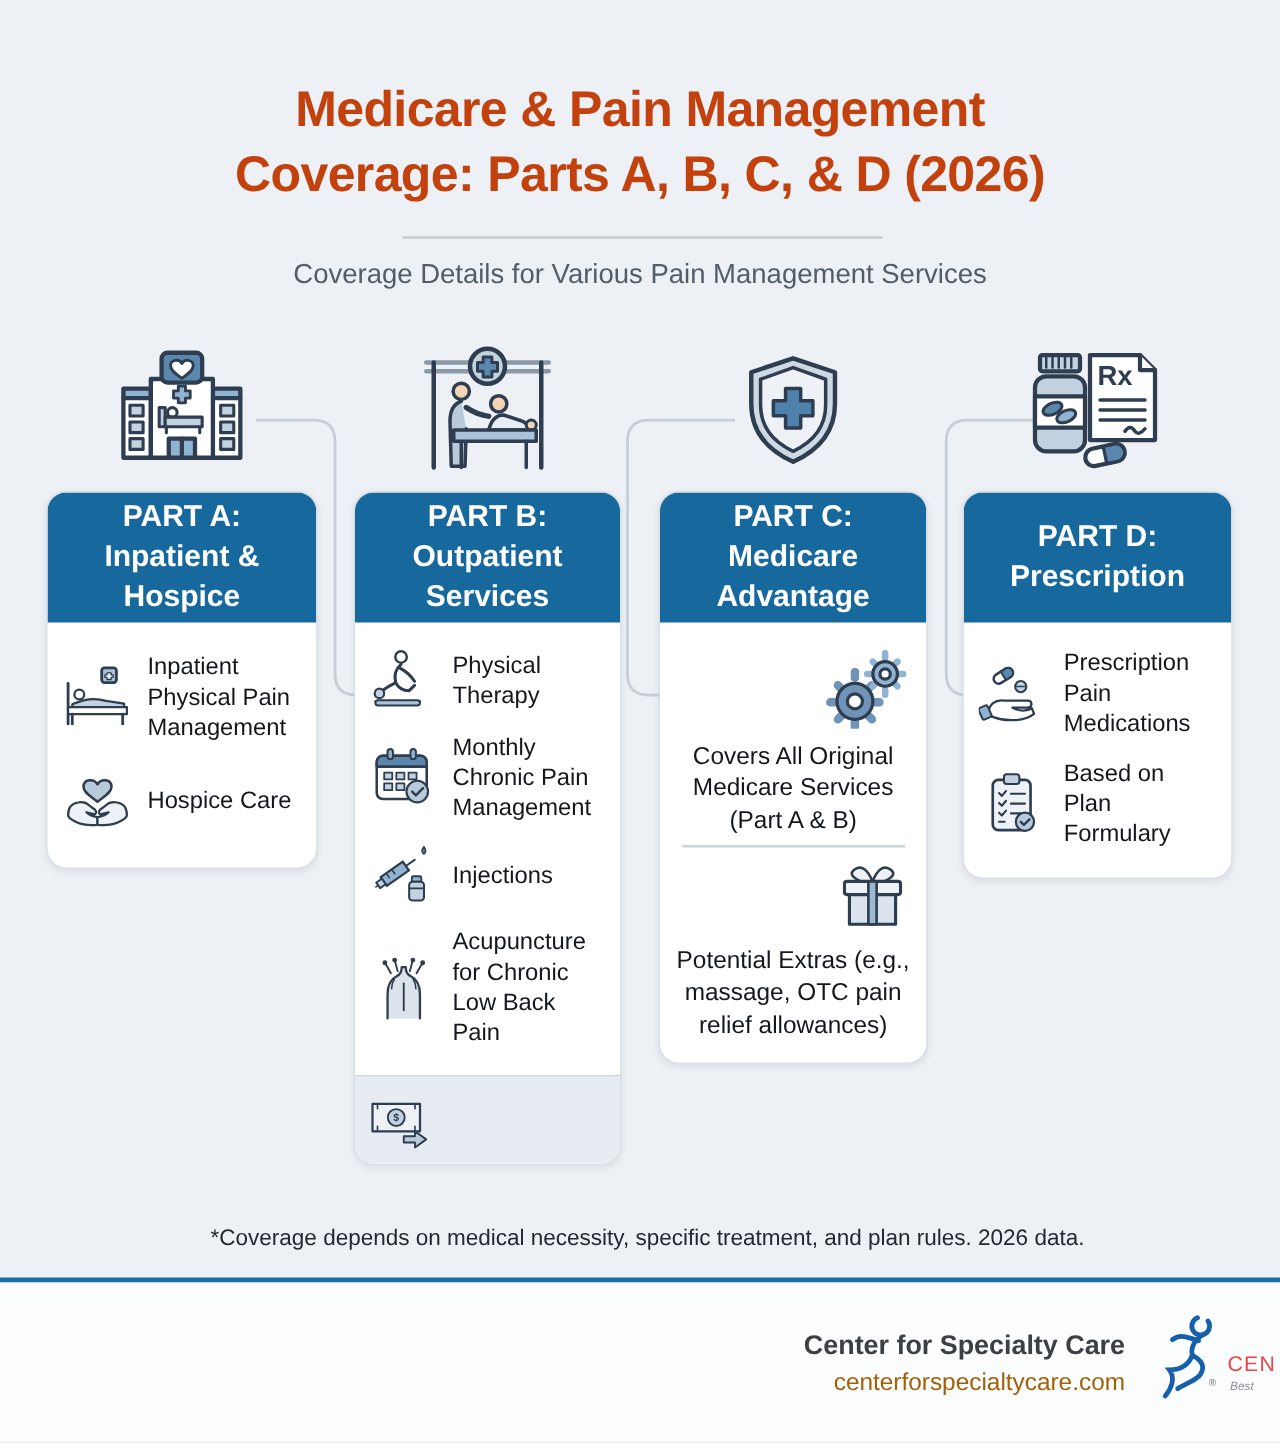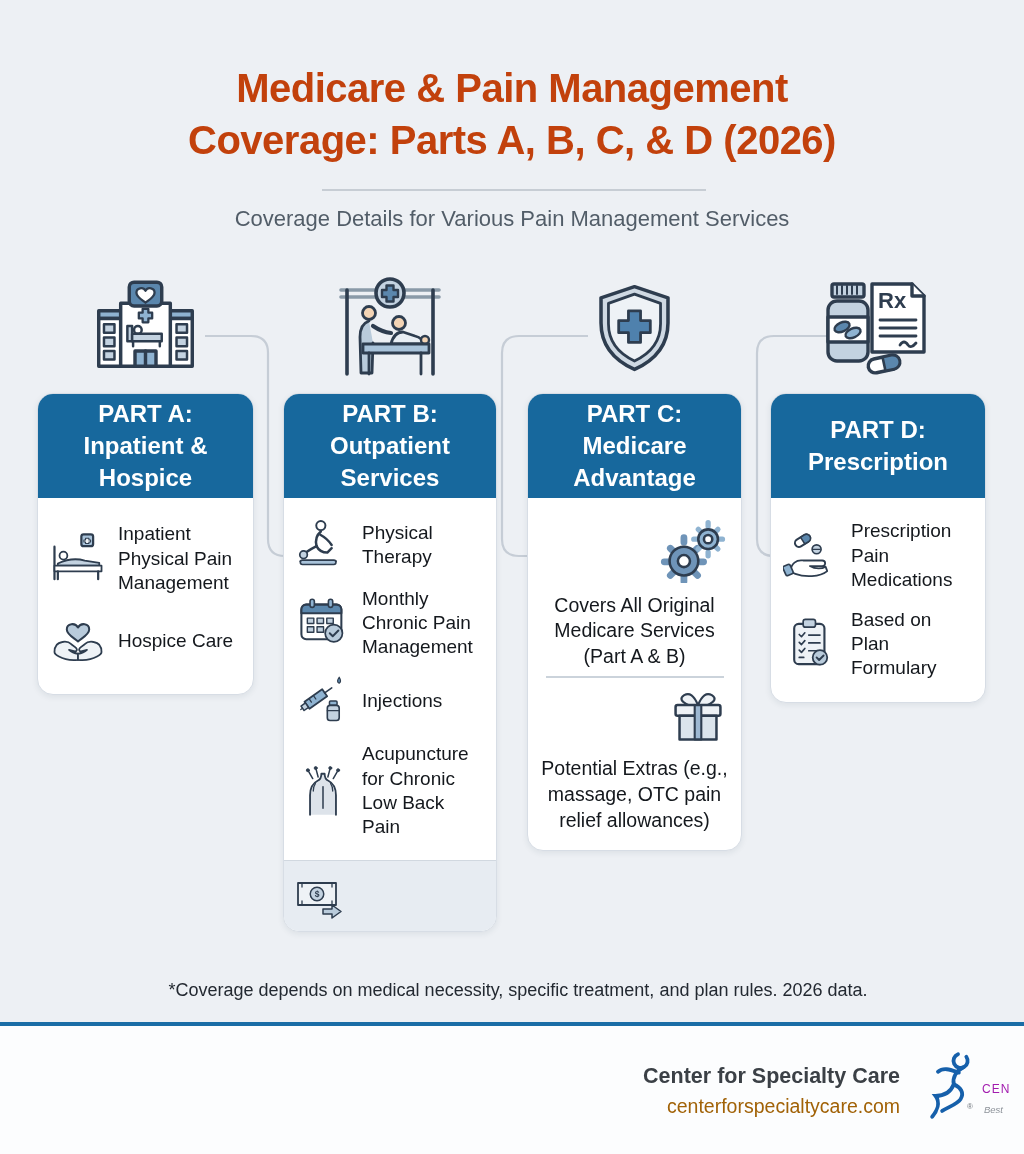--- a/index.html
+++ b/index.html
@@ -60,21 +60,21 @@
   .footnote{
     position:absolute; left:0; top:980px; width:960px; text-align:center;
     font-size:18px; color:#232931;margin-left:38px;
   }
   .bottom-bar{position:absolute; left:0; top:1022px; width:1024px; height:4px; background:#1a6da6;}
   .footer{position:absolute; left:0; top:1026px; width:1024px; height:128px; background:#fcfdfe;}
   .brand-block{position:absolute; right:124px; top:38px; text-align:right;}
   .brand-name{font-size:21.5px; font-weight:bold; color:#3b4046;}
   .brand-site{font-size:19.5px; color:#a16207; margin-top:6px;}
   .logo{position:absolute; left:928px; top:22px;}
-  .logo-cen{position:absolute; left:982px; top:56px; font-size:12px; color:#a21caf; letter-spacing:1px; white-space:nowrap;}
+  .logo-cen{position:absolute; left:982px; top:56px; font-size:17px; color:#ef4444; letter-spacing:1px; white-space:nowrap;}
   .logo-reg{position:absolute; left:967px; top:76px; font-size:8px; color:#6f757c;}
   .logo-best{position:absolute; left:984px; top:78px; font-size:9.5px; font-style:italic; color:#8d939a; white-space:nowrap;}
   svg{display:block;}
 </style>
 </head>
 <body>
 
 <div class="page">
 
   <div class="title">

